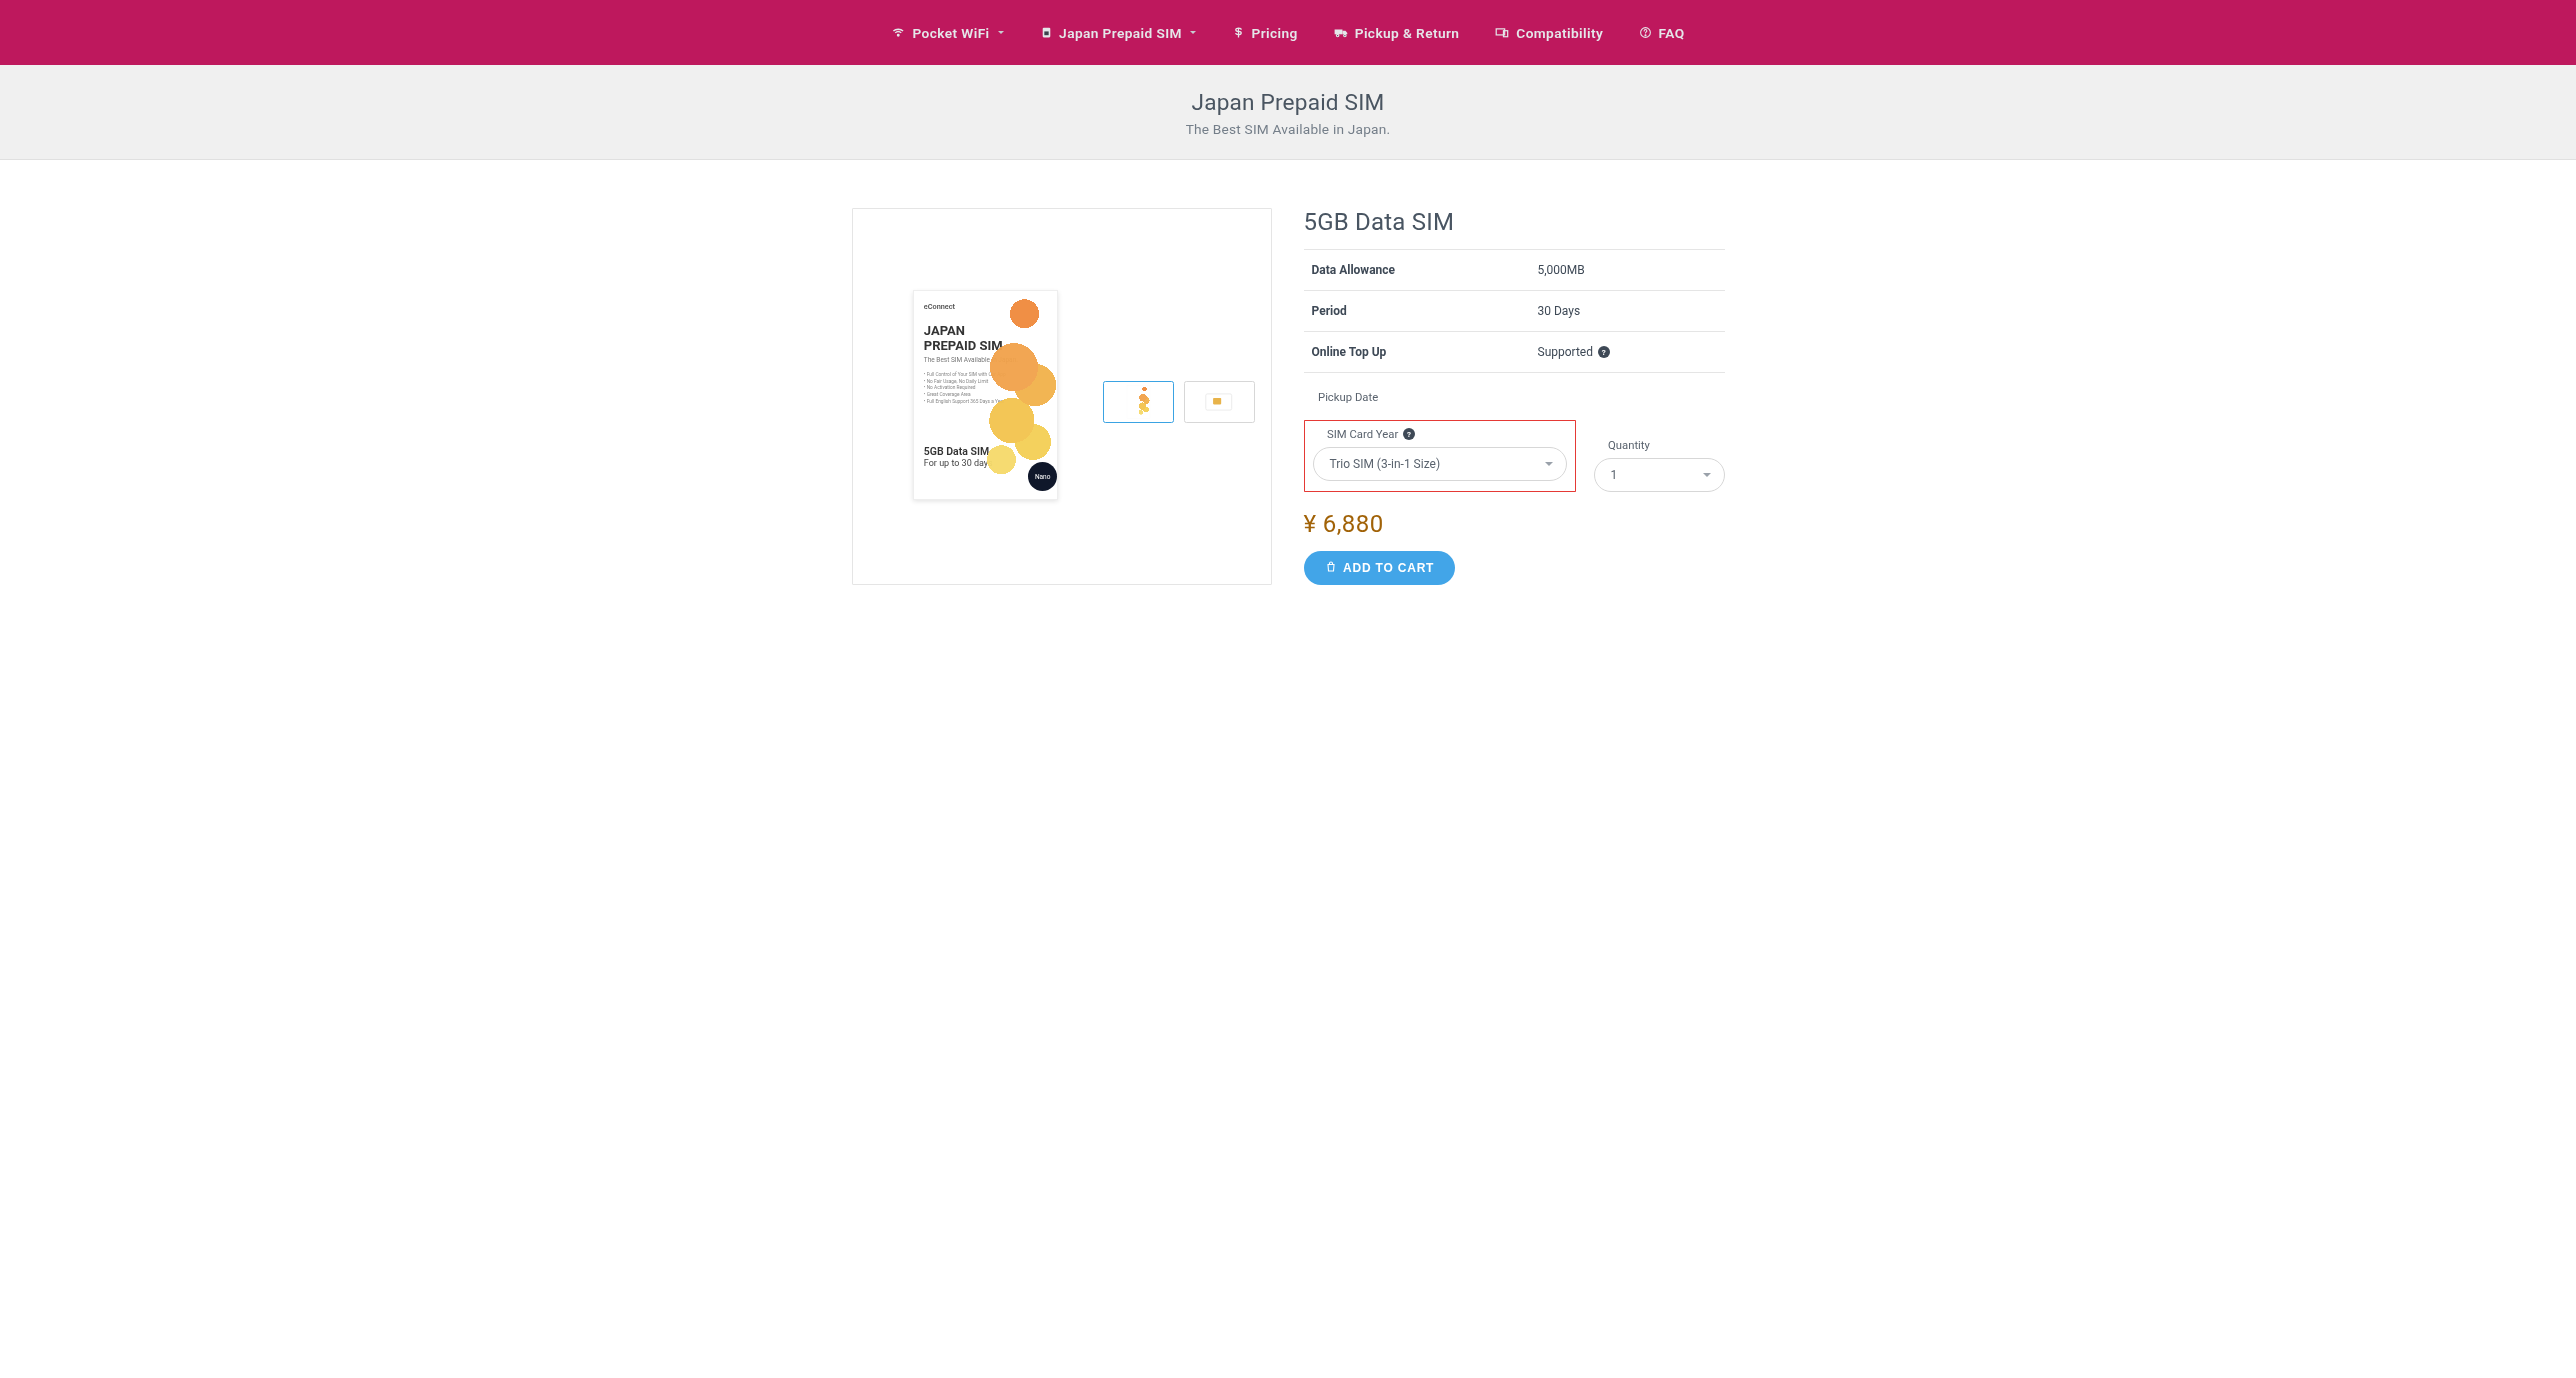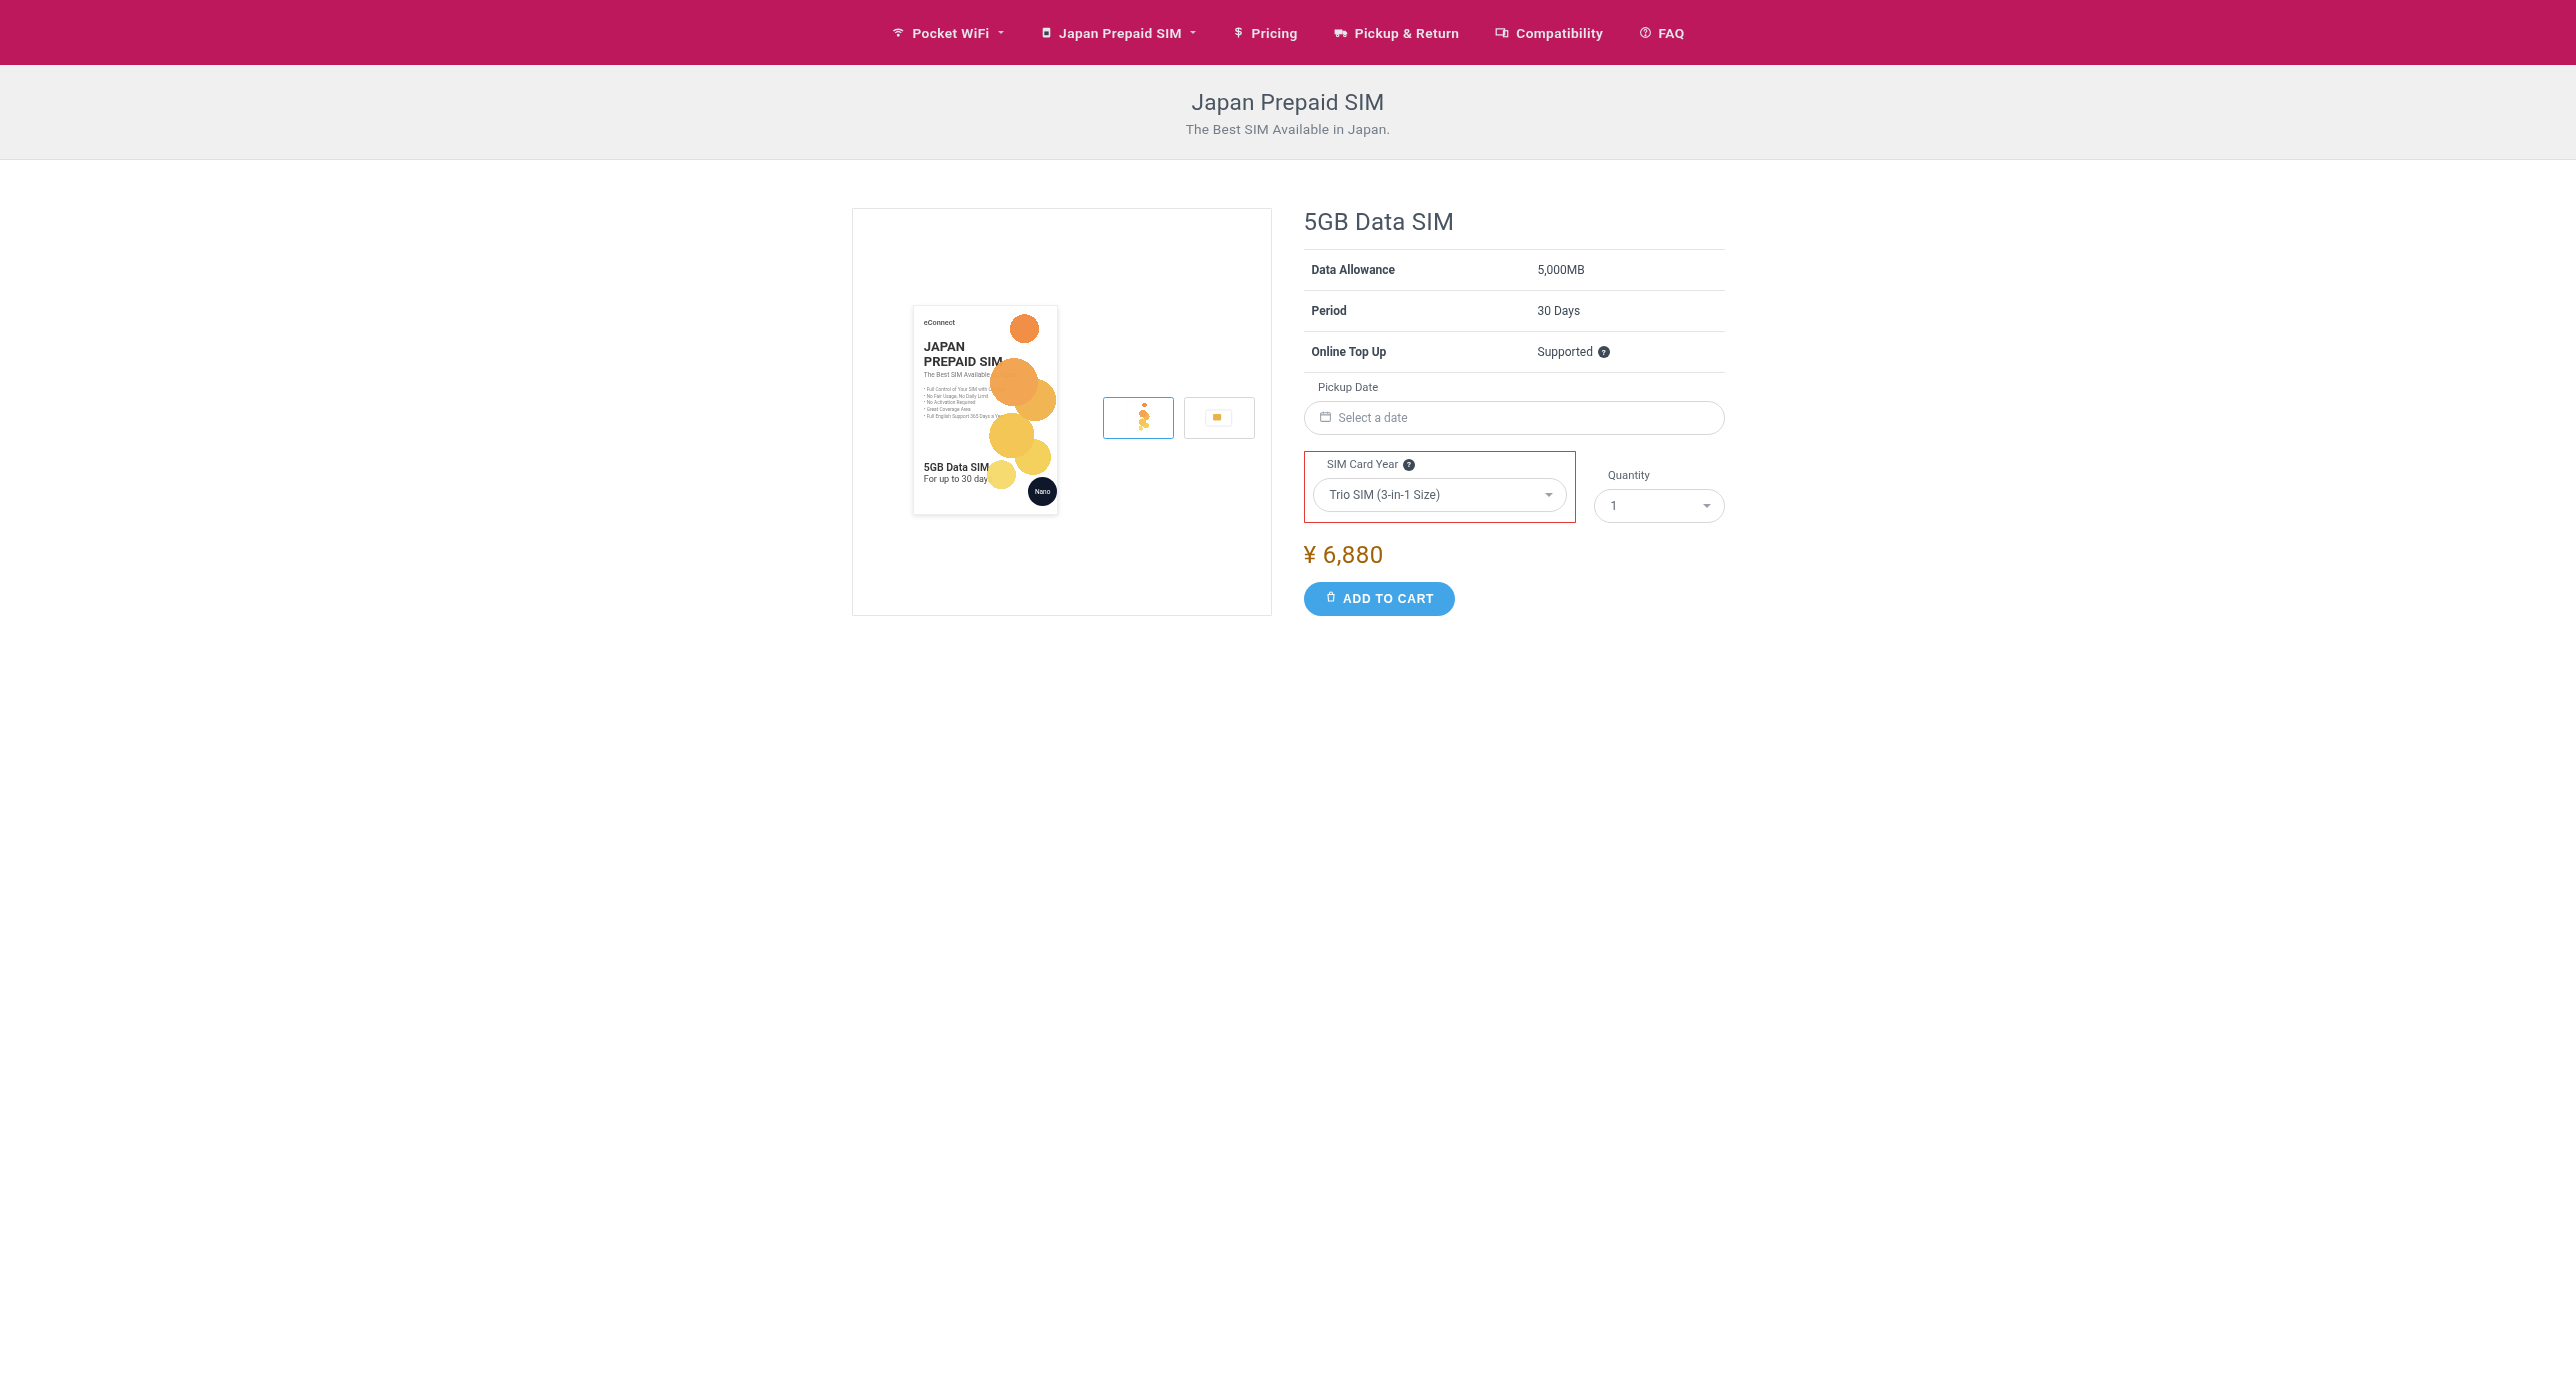--- a/index.html
+++ b/index.html
@@ -107,21 +107,21 @@
   .prod-title { font-size: 24px; font-weight: 400; color: #495562; letter-spacing: 0.2px; padding-bottom: 13px; }
   .spec-table { width: 100%; border-top: 0.8px solid #e5e5e5; }
   .spec-row { display: flex; border-bottom: 0.8px solid #e5e5e5; padding: 13px 8px; }
   .spec-label { width: 226px; font-weight: 700; font-size: 12px; color: #3e4956; }
   .spec-value { font-size: 12px; color: #3e4956; display: flex; align-items: center; gap: 4.8px; }
   .q-circle {
     width: 12px; height: 12px; border-radius: 50%; background: #3e4956; color: #fff;
     display: inline-flex; align-items: center; justify-content: center; font-size: 8px; font-weight: 700;
   }
 
-  .form-area { margin-top: 8px; }
+  .form-area { margin-top: 18px; }
   .field-label { font-size: 11.3px; color: #5a636e; margin: 0 0 6.5px 14.5px; display: flex; align-items: center; gap: 4.8px; }
   .date-input {
     width: 100%; height: 34px; border: 0.8px solid #d7d7d7; border-radius: 17px;
     display: flex; align-items: center; gap: 6.5px; padding: 0 14.5px; color: #8b949e; font-size: 12px;
     cursor: pointer;
   }
   .row2 { display: flex; gap: 18px; margin-top: 16px; align-items: flex-end; }
   .highlight-box {
     border: 1.6px solid #e53935;
     padding: 6.5px 8px 9.7px 8px;
@@ -272,29 +272,20 @@
         <div class="spec-label">Online Top Up</div>
         <div class="spec-value">
           <span>Supported</span>
           <span class="q-circle">?</span>
         </div>
       </div>
     </div>
 
     <div class="form-area">
       <div class="field-label">Pickup Date</div>
-      <div class="date-input">
-        <span>
-          <svg width="13" height="13" viewBox="0 0 24 24" fill="none" stroke="#9aa1aa" stroke-width="2">
-              <rect x="3" y="5" width="18" height="16" rx="2"></rect>
-              <path d="M3 9h18M8 3v4M16 3v4"></path>
-            </svg>
-        </span>
-        <span>Select a date</span>
-      </div>
 
       <div class="row2">
         <div class="highlight-box sim-size-block">
           <div class="field-label" style="margin-left:14.5px;">
             <span>SIM Card Year</span>
             <span class="q-circle">?</span>
           </div>
           <div class="select">
             <span>Trio SIM (3-in-1 Size)</span>
             <span class="caret-down"></span>

